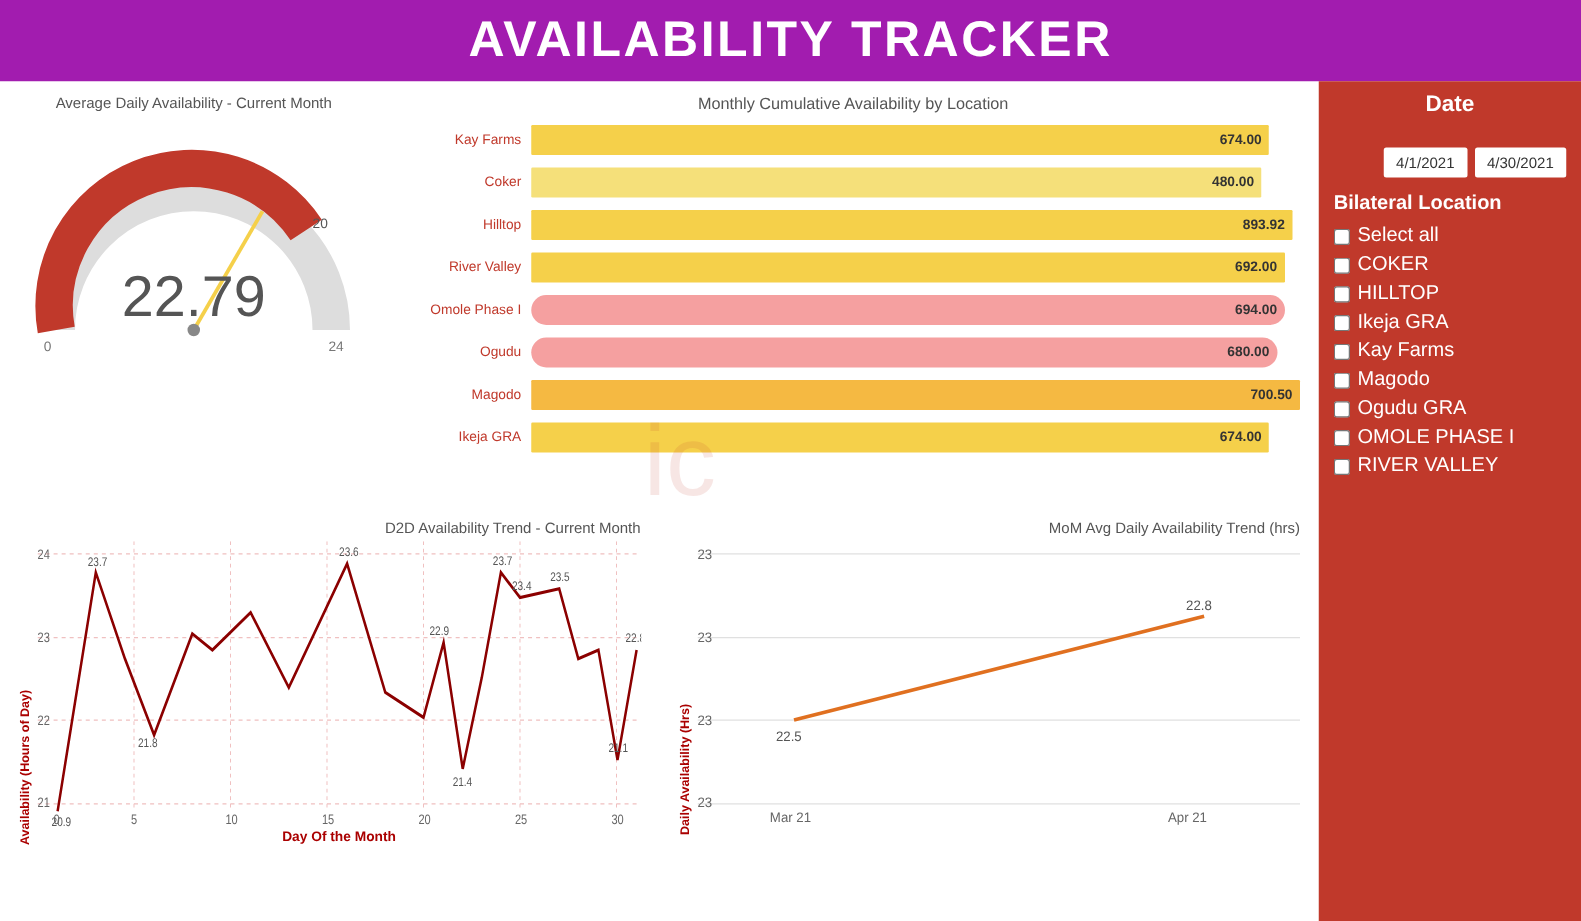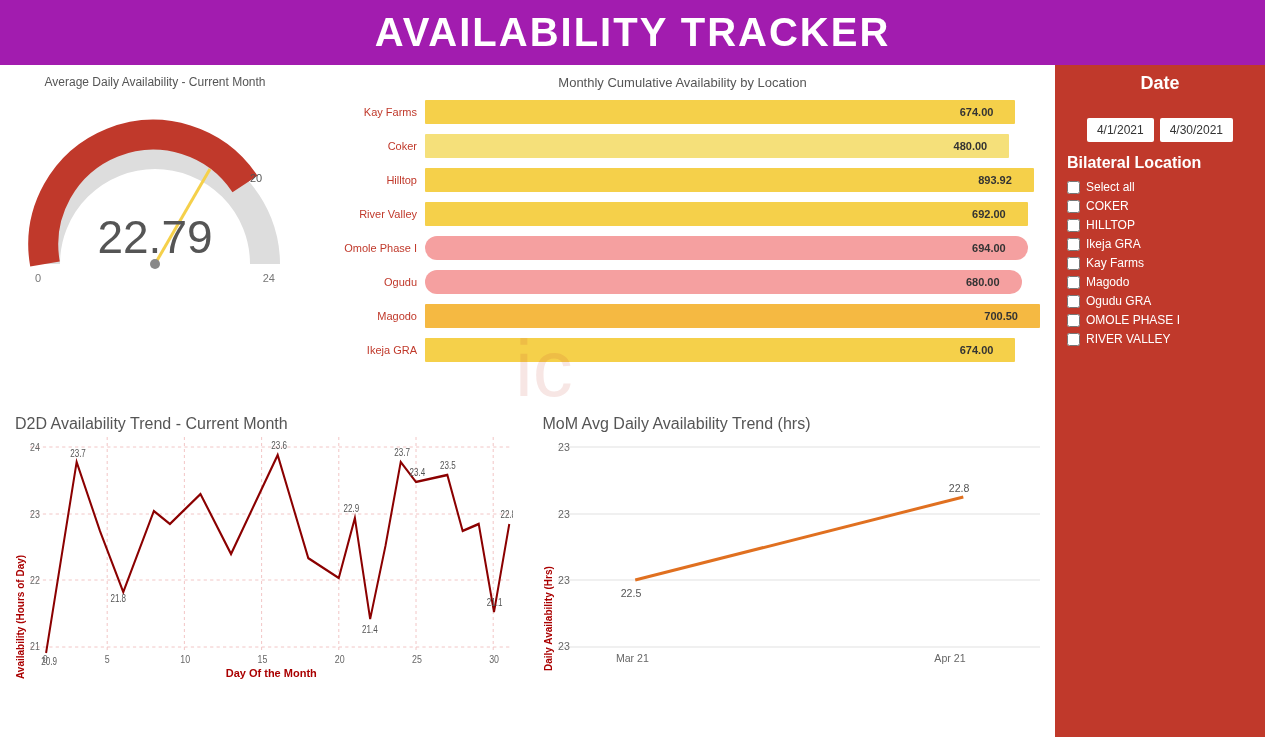--- a/index.html
+++ b/index.html
@@ -110,21 +110,21 @@
     .bar-track {
       flex: 1;
       height: 24px;
       position: relative;
     }
     .bar-fill {
       height: 100%;
       display: flex;
       align-items: center;
       justify-content: flex-end;
-      padding-right: 22px;
+      padding-right: 6px;
       font-size: 11px;
       font-weight: 600;
       color: #333;
       border-radius: 1px;
     }
     .bar-yellow { background: #f5d04a; }
     .bar-light-yellow { background: #f5e07a; }
     .bar-pink { background: #f5a0a0; border-radius: 12px; }
     .bar-orange { background: #f5b942; }
 
@@ -135,44 +135,44 @@
       flex: 1;
       padding: 5px 0;
     }
 
     .trend-panel {
       flex: 1;
       padding: 5px 15px;
       position: relative;
     }
     .trend-title {
-      font-size: 16px;
+      font-size: 12px;
       color: #555;
-      text-align: left;
+      text-align: right;
       margin-bottom: 4px;
     }
 
     
     .right-sidebar {
       width: 210px;
       background: #c0392b;
       padding: 8px 12px;
       color: white;
     }
     .date-label {
       font-size: 18px;
       font-weight: bold;
       text-align: center;
       color: white;
       margin-bottom: 24px;
     }
     .date-inputs {
       display: flex;
       gap: 6px;
-      justify-content: center;
+      justify-content: flex-end;
     }
     .date-box {
       background: white;
       color: #333;
       padding: 5px 10px;
       font-size: 12px;
       font-weight: 500;
       border-radius: 2px;
       cursor: pointer;
     }
@@ -186,21 +186,21 @@
       display: flex;
       align-items: center;
       margin-bottom: 5px;
       cursor: pointer;
     }
     .checkbox-item input[type="checkbox"] {
       margin-right: 6px;
       accent-color: #c0392b;
     }
     .checkbox-label {
-      font-size: 12px;
+      font-size: 16px;
       color: white;
     }
 
     
     .watermark {
       position: absolute;
       top: 50%;
       left: 43%;
       transform: translate(-50%, -50%);
       opacity: 0.12;

